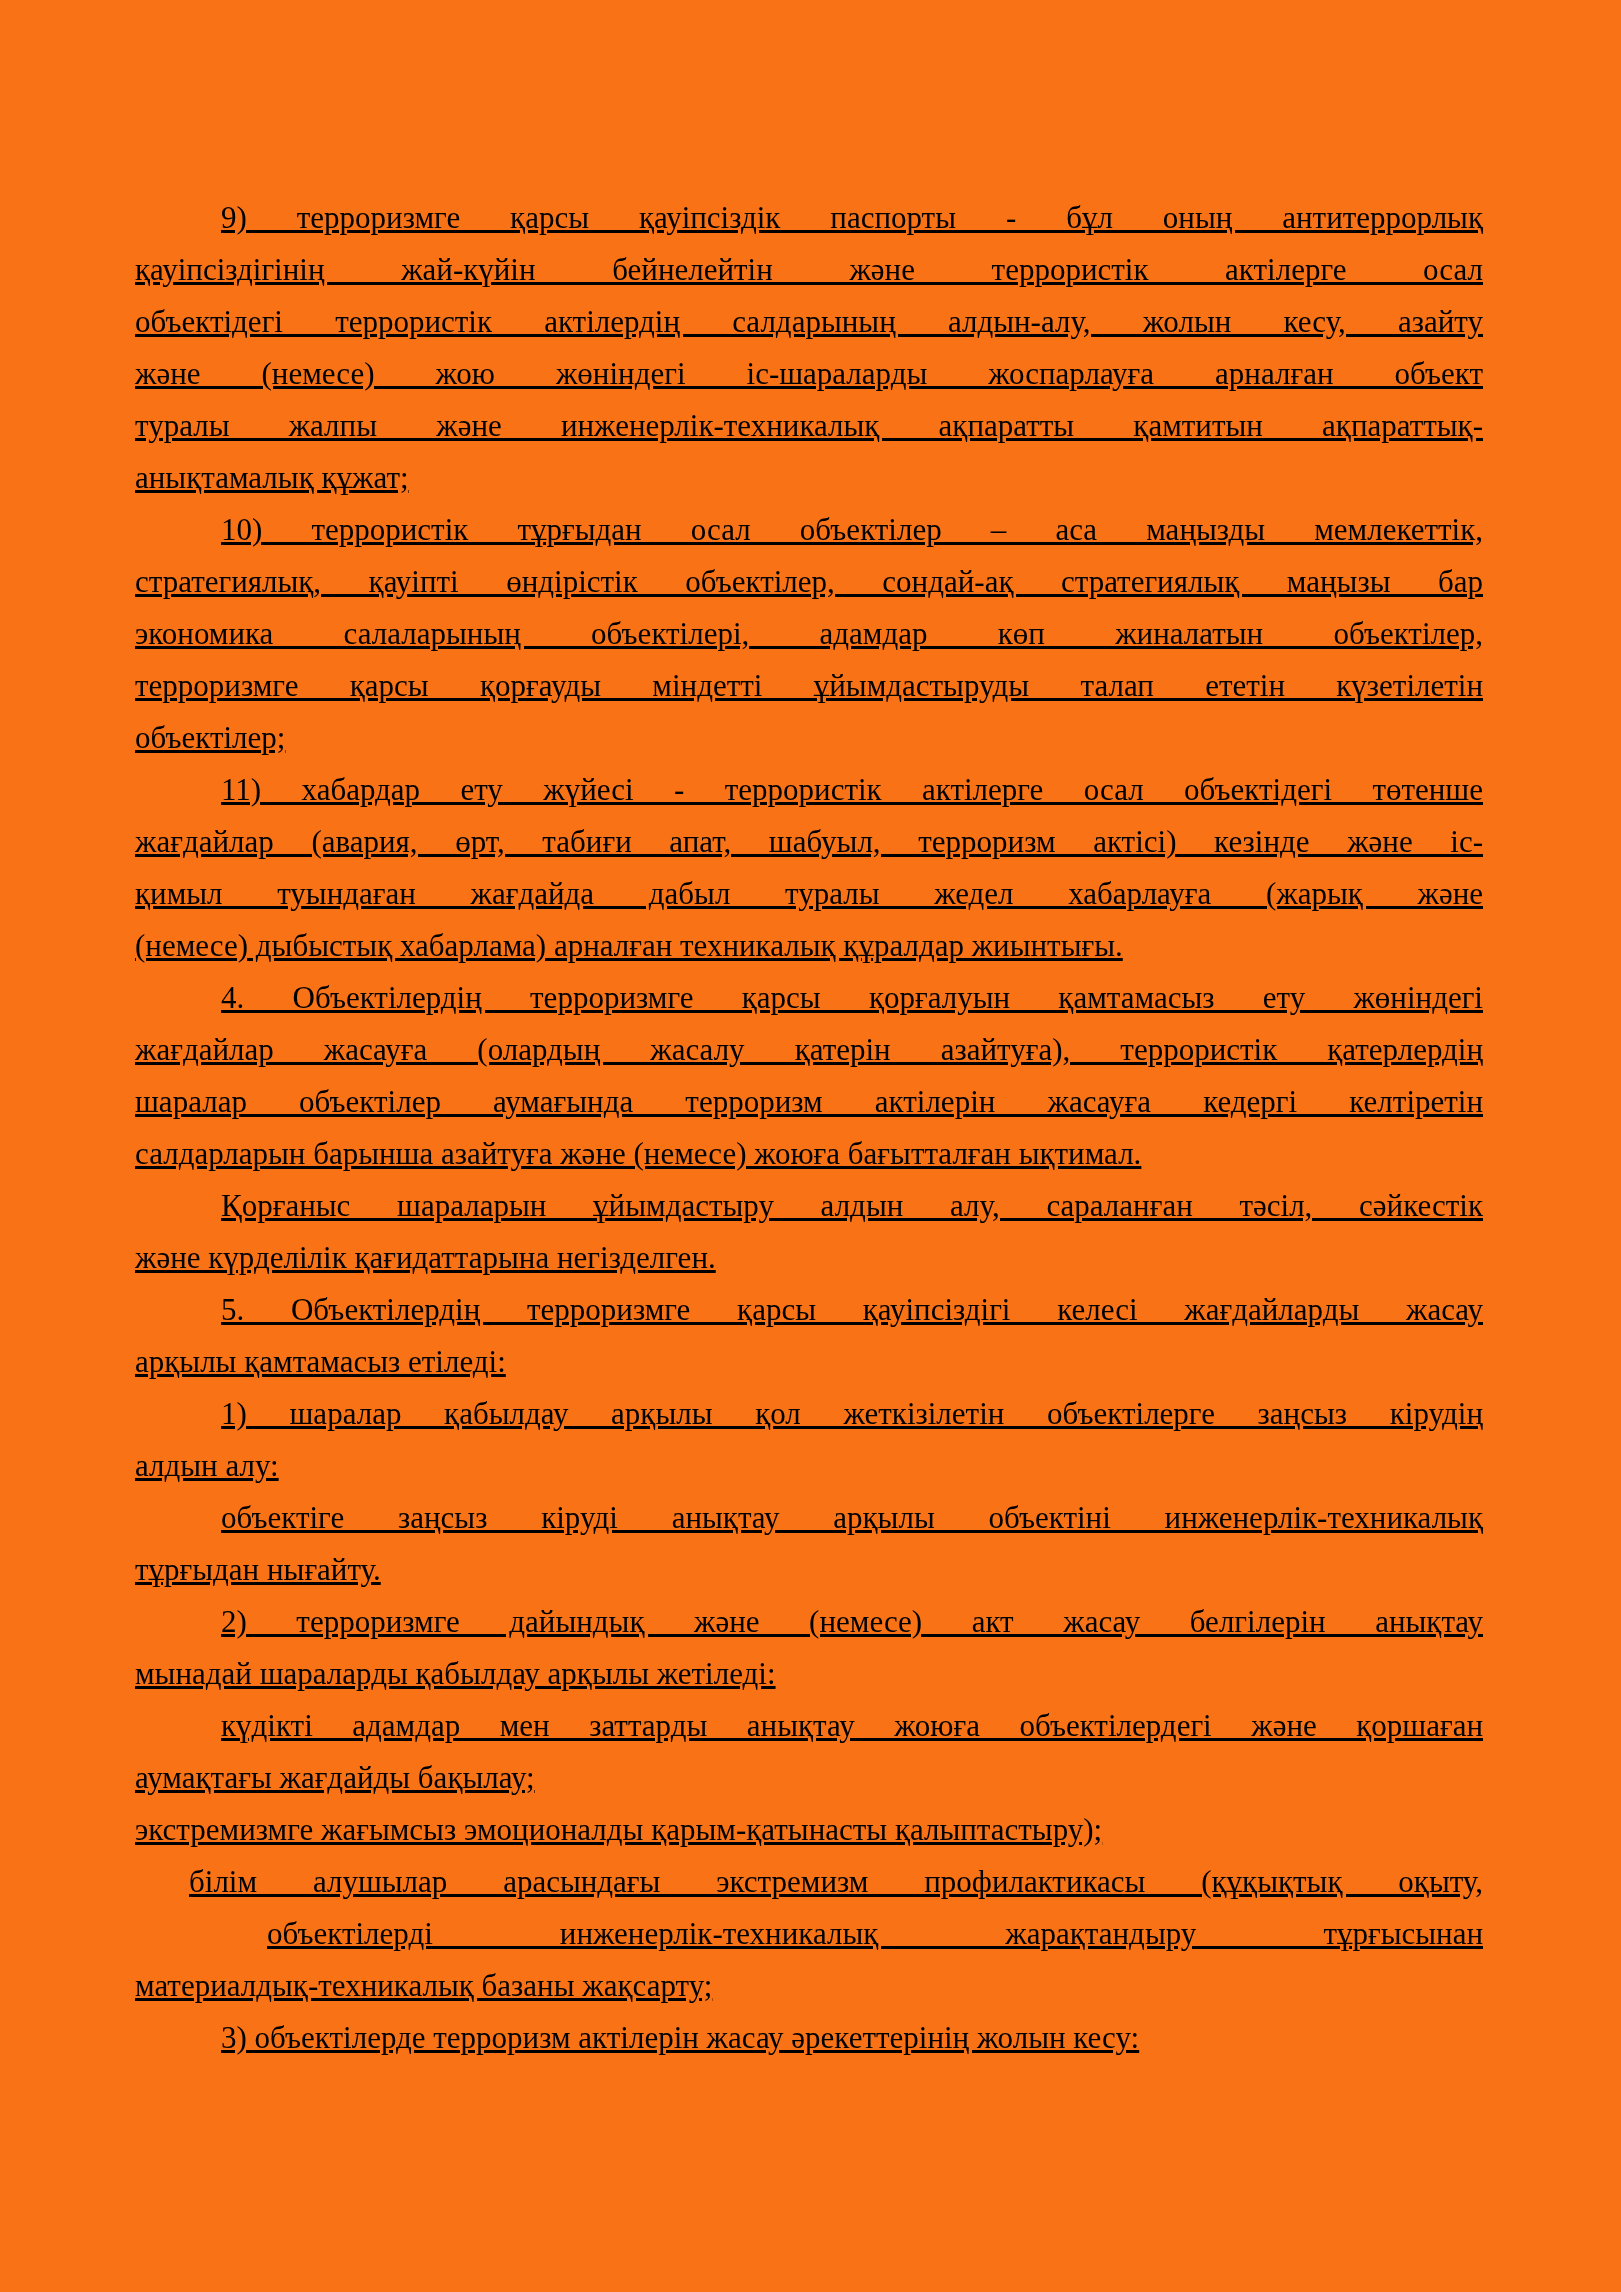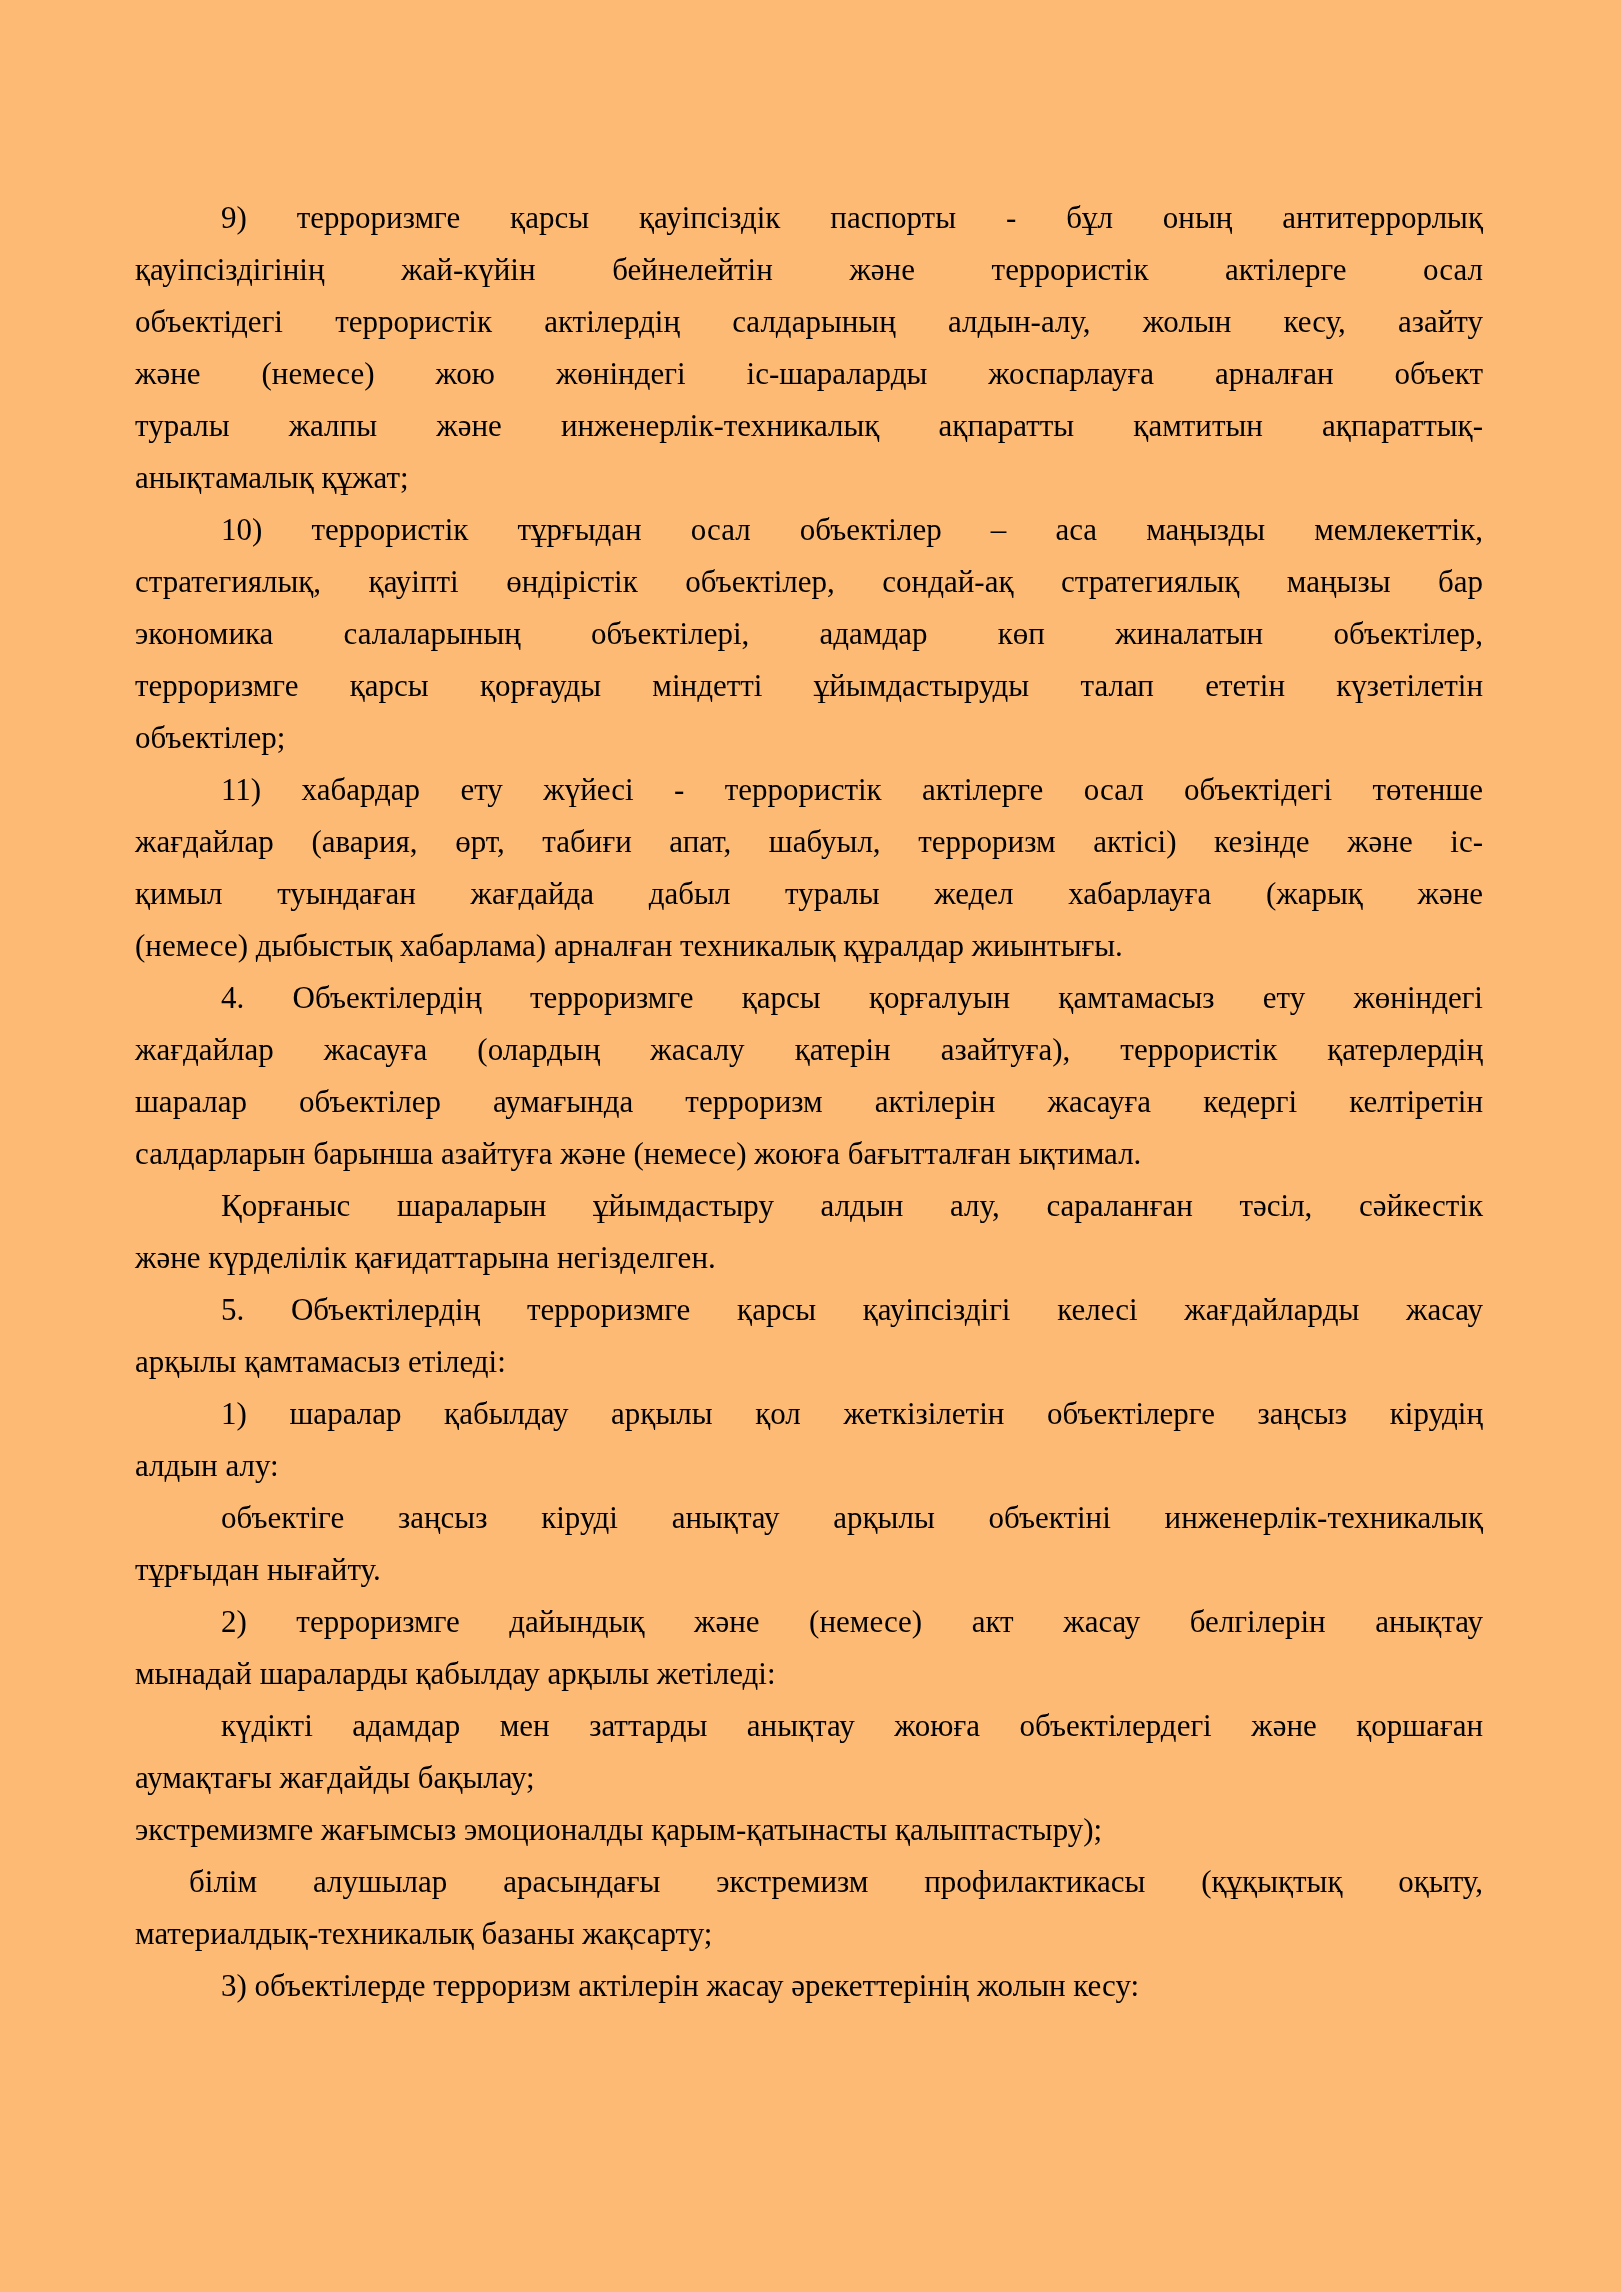--- a/index.html
+++ b/index.html
@@ -5,28 +5,29 @@
   html, body {
     margin: 0;
     padding: 0;
     background: #ffffff;
   }
   .page {
     position: relative;
     width: 1621px;
     height: 2293px;
     margin: 0 auto;
-    background: #fdba74;
+    background: #f97316;
     box-sizing: border-box;
     padding: 192px 138px 0 135px;
     font-family: "Liberation Serif", "DejaVu Serif", serif;
     font-size: 31px;
     line-height: 52px;
     color: #000000;
     overflow: hidden;
+    text-decoration: underline;
   }
   p.para {
     margin: 0;
     padding: 0;
   }
   .line {
     display: block;
     white-space: normal;
   }
   
@@ -96,20 +97,21 @@
       </p>
       <p class="para">
         <span class="line fill indent">күдікті адамдар мен заттарды анықтау жоюға объектілердегі және қоршаған</span>
         <span class="line last">аумақтағы жағдайды бақылау;</span>
       </p>
       <p class="para">
         <span class="line last">экстремизмге жағымсыз эмоционалды қарым-қатынасты қалыптастыру);</span>
         <span class="line fill indent-sm">білім алушылар арасындағы экстремизм профилактикасы (құқықтық оқыту,</span>
       </p>
       <p class="para">
+        <span class="line fill indent-lg">объектілерді инженерлік-техникалық жарақтандыру тұрғысынан</span>
         <span class="line last">материалдық-техникалық базаны жақсарту;</span>
       </p>
       <p class="para">
         <span class="line last indent">3) объектілерде терроризм актілерін жасау әрекеттерінің жолын кесу:</span>
       </p>
     </div>
 </div>
 
 
 </body></html>

